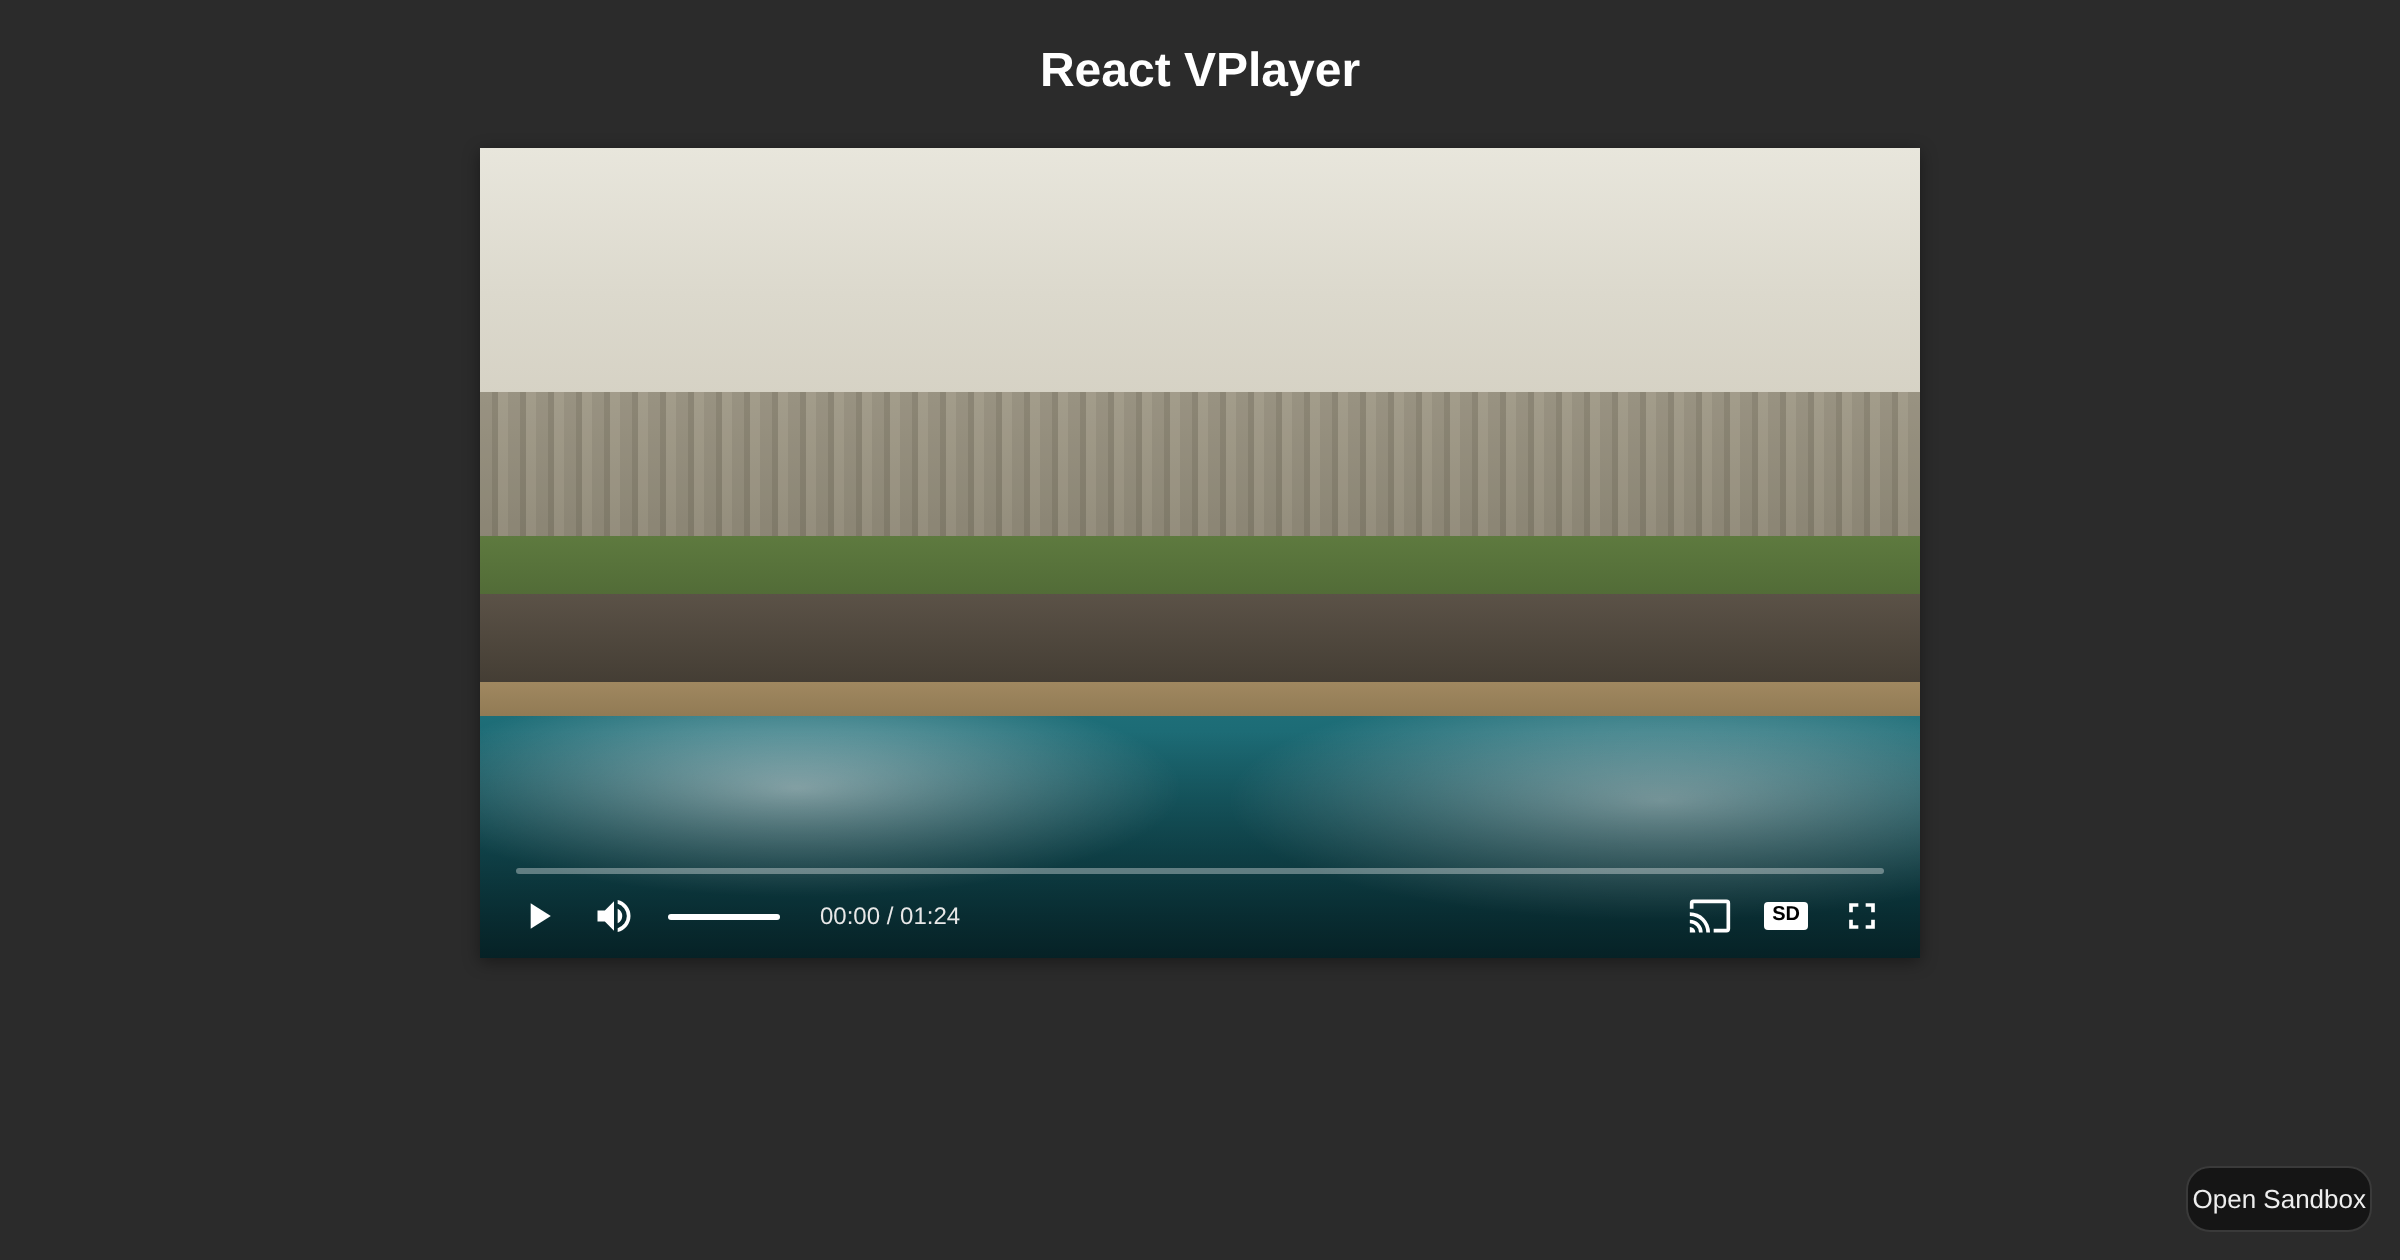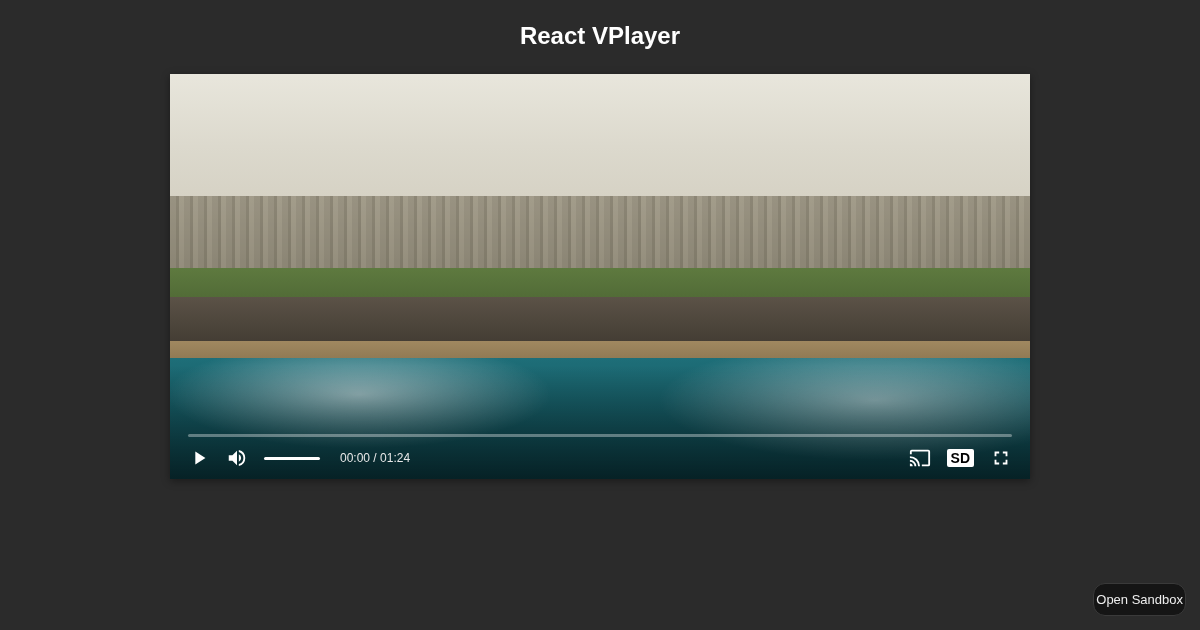--- a/index.html
+++ b/index.html
@@ -12,21 +12,21 @@
     position: relative;
   }
   .page-title {
     color: #fff;
     font-size: 24px;
     font-weight: 700;
     text-align: center;
     padding-top: 22px;
   }
   .player {
-    width: 860px;
+    width: 720px;
     height: 405px;
     margin: 24px auto 0;
     position: relative;
     background: #0f766e;
     box-shadow: 0 2px 8px rgba(0,0,0,.4);
     overflow: hidden;
   }
   
   .thumb {
     position: absolute; inset: 0;
@@ -97,21 +97,21 @@
   }
   .time {
     font-size: 12px;
     color: #e8e8e8;
     white-space: nowrap;
     margin-left: 4px;
   }
   .spacer { flex: 1; }
   .sd-badge {
     background: #fff; color: #000;
-    font-size: 14px; font-weight: 700;
+    font-size: 10px; font-weight: 700;
     padding: 2px 4px; border-radius: 2px;
     cursor: pointer;
     line-height: 1;
     text-align: right;
   }
   .open-sandbox {
     position: absolute;
     right: 14px; bottom: 14px;
     background: #151515;
     color: #eee;

